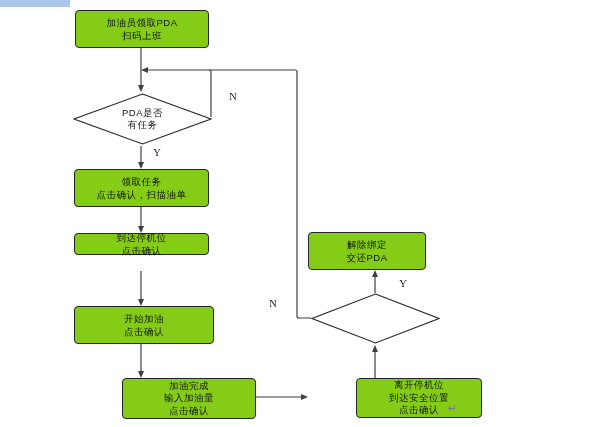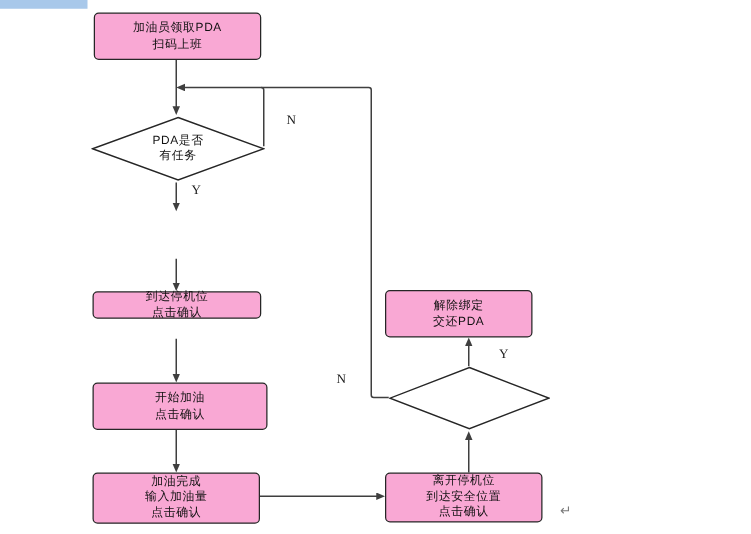--- a/index.html
+++ b/index.html
@@ -8,23 +8,23 @@
     font-family:"Liberation Sans","DejaVu Sans",sans-serif;color:#000;
   }
   .blue-bar{position:absolute;left:0;top:0;width:70px;height:7px;background:#a8c8ea;}
   svg.connectors{position:absolute;left:0;top:0;width:601px;height:427px;}
   .node{
     position:absolute;box-sizing:border-box;display:flex;flex-direction:column;
     align-items:center;justify-content:center;text-align:center;
     font-size:9.5px;line-height:13px;letter-spacing:0.5px;color:#111;
   }
   .process{
-    background:#f9a8d4;border:1.2px solid #262626;border-radius:4px;
+    background:#84cc16;border:1.2px solid #262626;border-radius:4px;
   }
-  .process.three{line-height:12.5px;}
+  .process.three{line-height:12.5px;margin-left:48px;}
   .diamond{background:transparent;border:none;line-height:12px;}
   .diamond svg{position:absolute;left:0;top:0;width:100%;height:100%;}
   .diamond .txt{position:relative;z-index:2;display:flex;flex-direction:column;align-items:center;}
   .edge-label{
     position:absolute;font-family:"Liberation Serif","DejaVu Serif",serif;
     font-size:10.5px;color:#1a1a1a;width:14px;text-align:center;
   }
   .return-mark{
     position:absolute;left:448px;top:402px;font-size:11px;color:#7a7a7a;
     font-family:"DejaVu Sans",sans-serif;
@@ -75,20 +75,24 @@
   <div class="node diamond" style="left:73px;top:93px;width:139px;height:52px">
     <svg viewBox="0 0 139 52" preserveAspectRatio="none">
       <polygon points="69.5,1 138,26 69.5,51 1,26" fill="#ffffff" stroke="#262626" stroke-width="1.1"></polygon>
     </svg>
     <div class="txt">
       <span>PDA是否</span>
       <span>有任务</span>
     </div>
   </div>
 
+  <div class="node process" style="left:74px;top:169px;width:135px;height:38px">
+    <span>领取任务</span>
+    <span>点击确认，扫描油单</span>
+  </div>
 
   <div class="node process" style="left:74px;top:233px;width:135px;height:22px">
     <span>到达停机位</span>
     <span>点击确认</span>
   </div>
 
   <div class="node process" style="left:74px;top:306px;width:140px;height:38px">
     <span>开始加油</span>
     <span>点击确认</span>
   </div>

